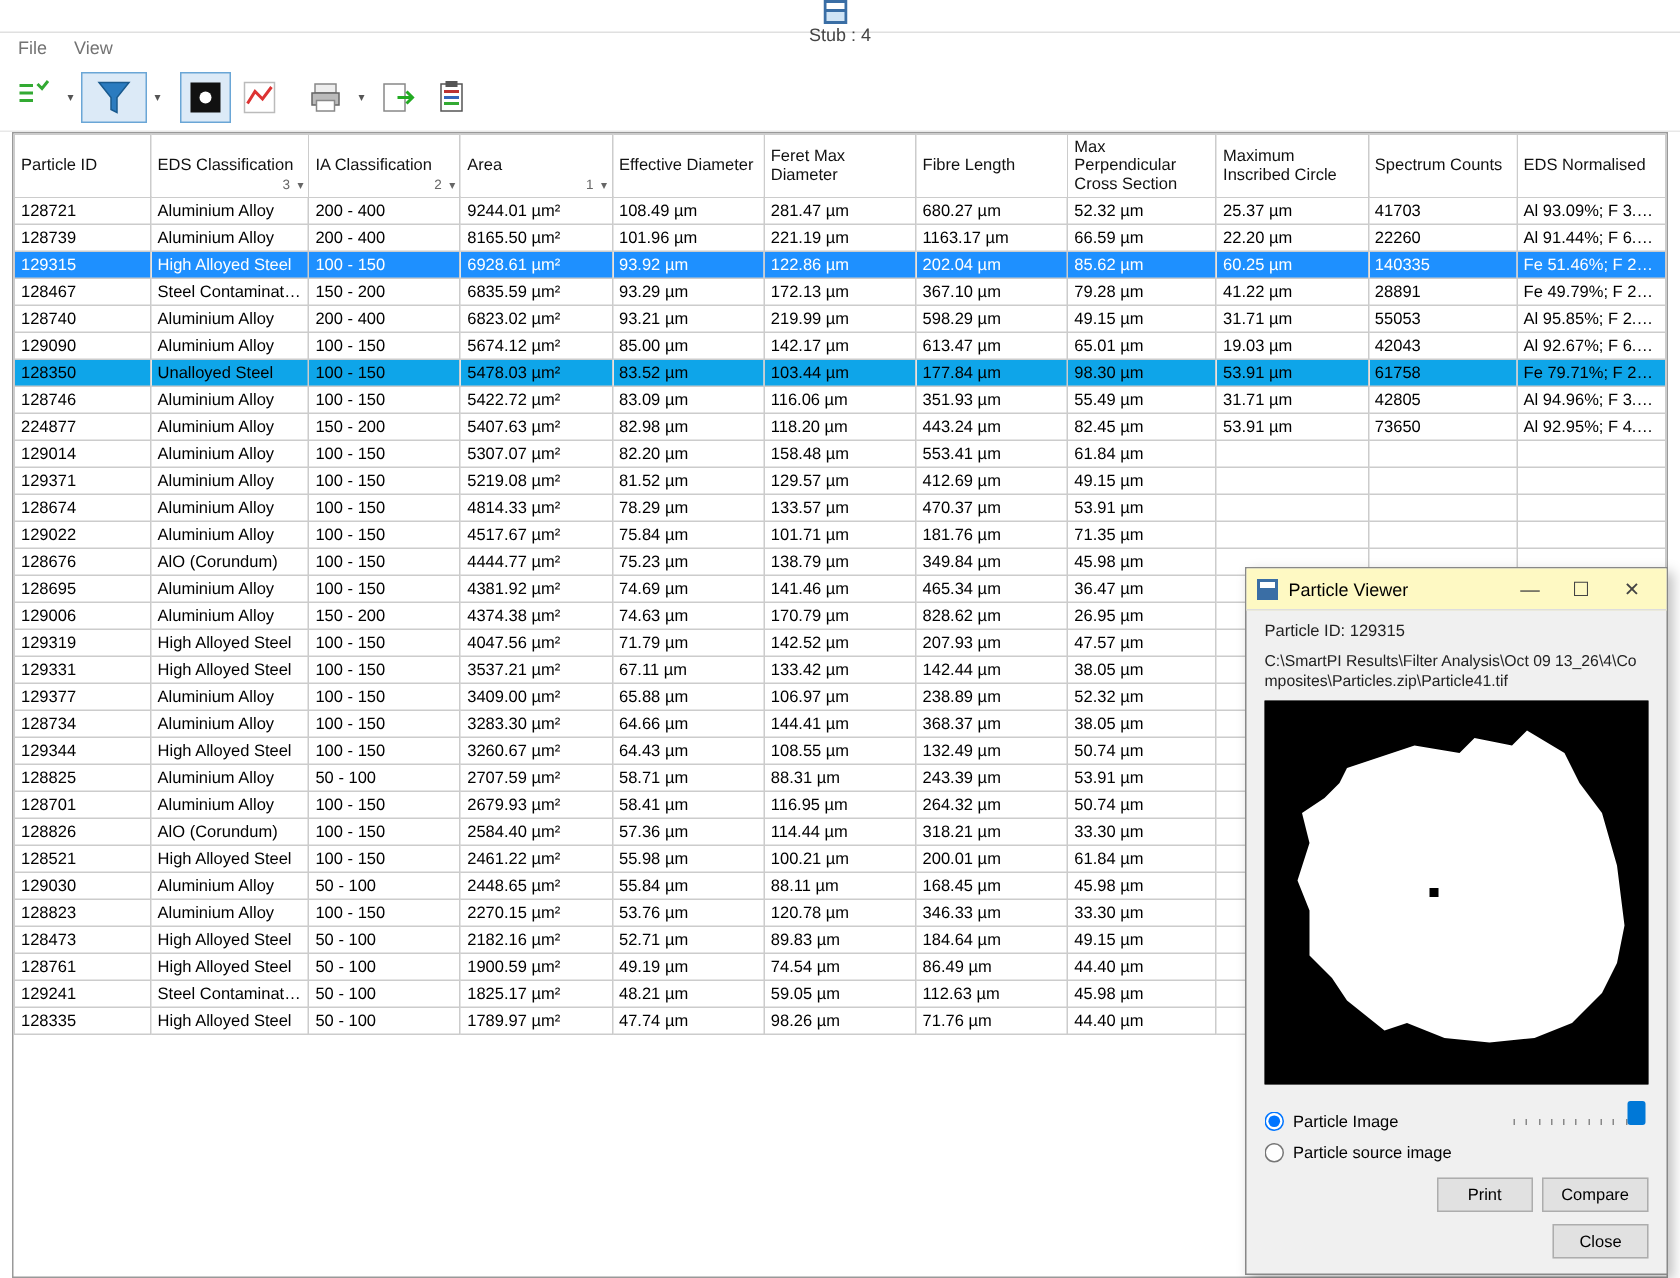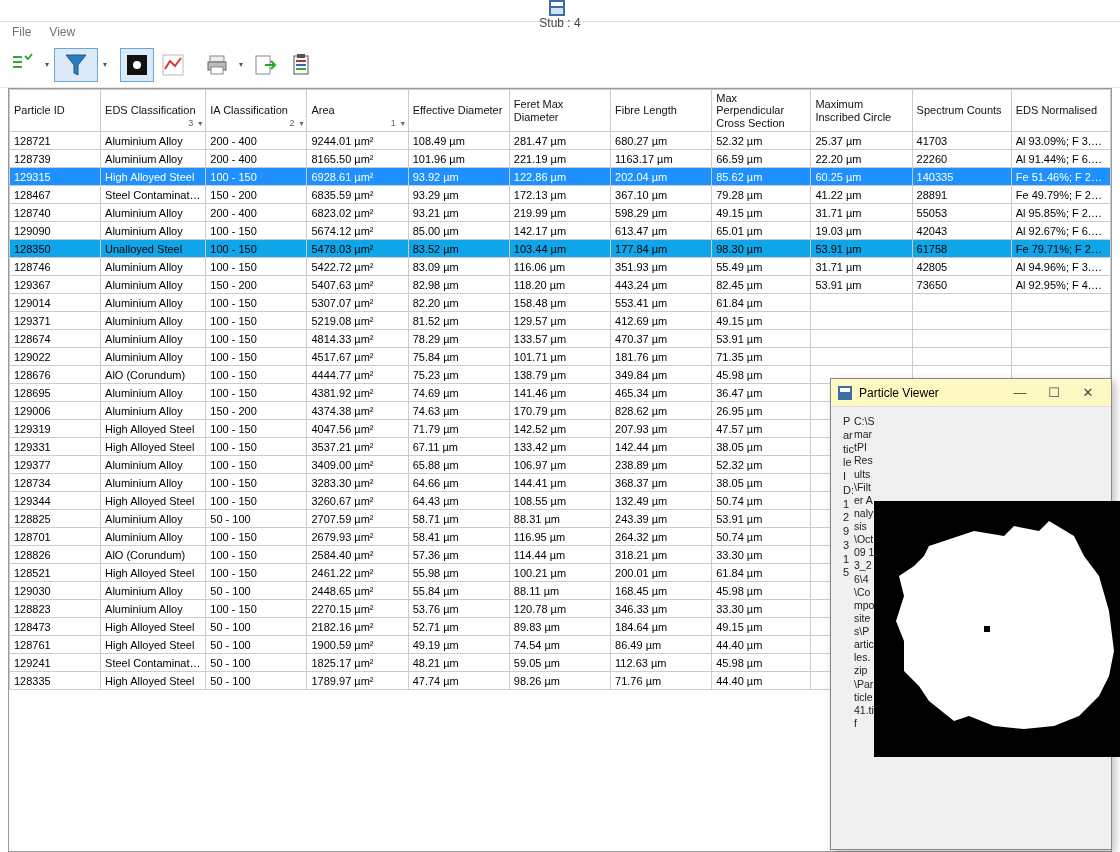--- a/index.html
+++ b/index.html
@@ -122,21 +122,21 @@
   .viewer-title {
     height:28px;
     background:#fef9c3;
     display:flex; align-items:center;
     padding:0 6px;
     border-bottom:1px solid #ddd;
   }
   .viewer-title .vicon{width:16px;height:16px;margin-right:6px;display:flex;align-items:center;justify-content:center}
   .viewer-title .spacer{flex:1}
   .viewer-title .win-btn{width:34px;height:22px;display:flex;align-items:center;justify-content:center;color:#444;font-size:13px}
-  .viewer-body{padding:8px 12px 6px;display:flex;flex-direction:row;flex:1}
+  .viewer-body{padding:8px 12px 6px;display:flex;flex-direction:column;flex:1}
   .viewer-body .info{font-size:11px;color:#222;line-height:1.25;margin-bottom:6px;word-break:break-all}
   .viewer-body .img-frame{
     width:256px;height:256px;background:#000;
     align-self:center;
     position:relative;
   }
   .radio-row{display:flex;align-items:center;gap:6px;margin-top:8px}
   .radio-row input{margin:0}
   .btn-row{display:flex;justify-content:flex-end;gap:6px;margin-top:10px}
   .btn-row2{display:flex;justify-content:flex-end;margin-top:8px}
@@ -350,21 +350,21 @@
           <td>5422.72 µm²</td>
           <td>83.09 µm</td>
           <td>116.06 µm</td>
           <td>351.93 µm</td>
           <td>55.49 µm</td>
           <td>31.71 µm</td>
           <td>42805</td>
           <td>Al 94.96%;  F 3.1…</td>
         </tr>
         <tr>
-          <td>129367</td>
+          <td>224877</td>
           <td>Aluminium Alloy</td>
           <td>150 - 200</td>
           <td>5407.63 µm²</td>
           <td>82.98 µm</td>
           <td>118.20 µm</td>
           <td>443.24 µm</td>
           <td>82.45 µm</td>
           <td>53.91 µm</td>
           <td>73650</td>
           <td>Al 92.95%;  F 4.4…</td>

